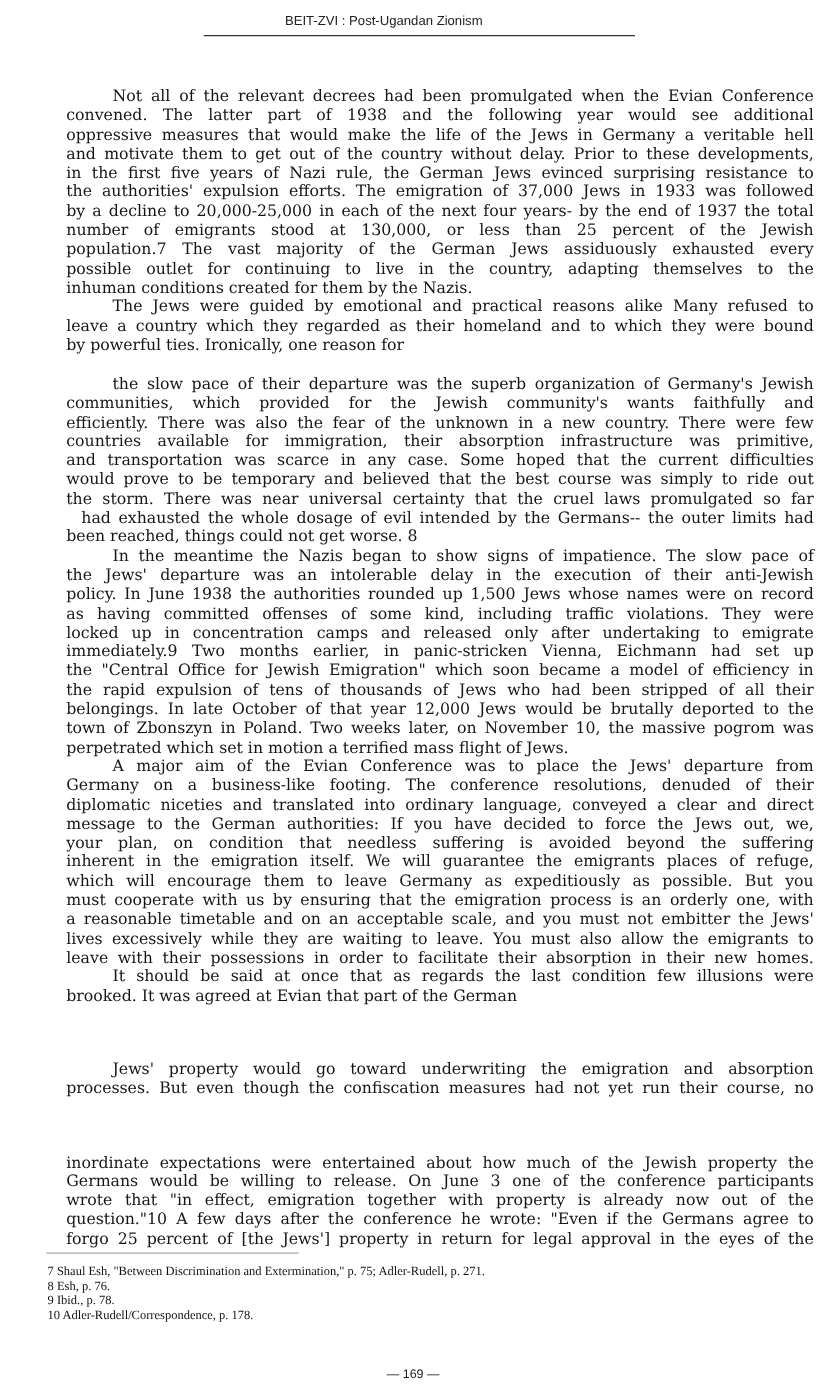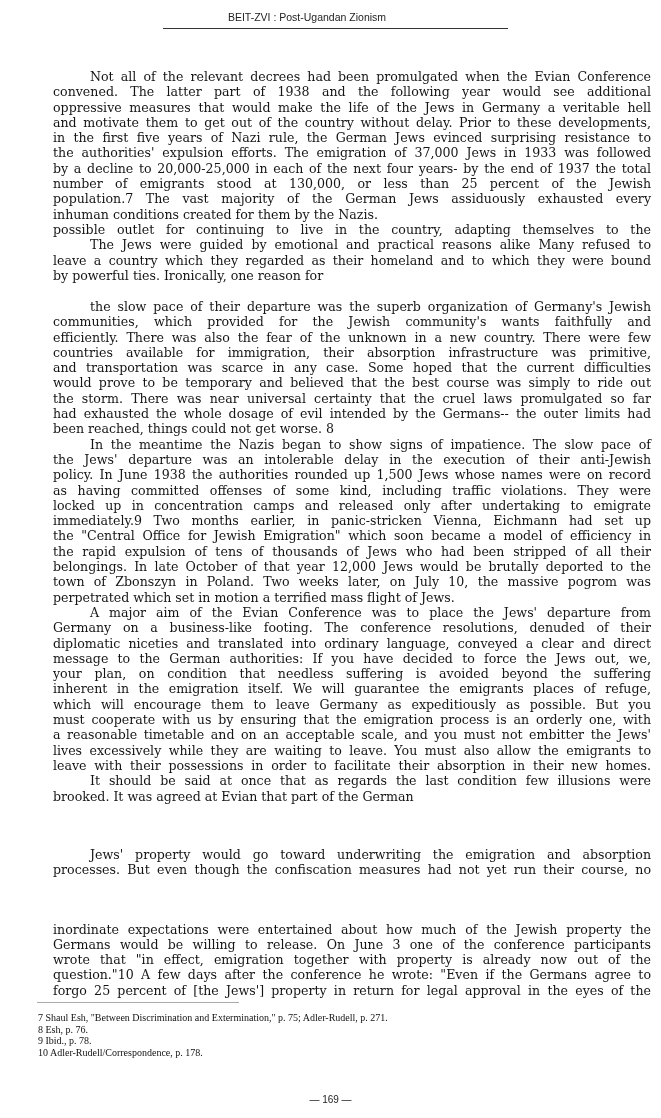--- a/index.html
+++ b/index.html
@@ -49,46 +49,46 @@
 <div class="body-text block1">
     <span class="line indent" style="word-spacing: 0px;">Not all of the relevant decrees had been promulgated when the Evian Conference</span>
     <span class="line" style="word-spacing: 0px;">convened. The latter part of 1938 and the following year would see additional</span>
     <span class="line" style="word-spacing: 0px;">oppressive measures that would make the life of the Jews in Germany a veritable hell</span>
     <span class="line" style="word-spacing: 0px;">and motivate them to get out of the country without delay. Prior to these developments,</span>
     <span class="line" style="word-spacing: 0px;">in the first five years of Nazi rule, the German Jews evinced surprising resistance to</span>
     <span class="line" style="word-spacing: 0px;">the authorities' expulsion efforts. The emigration of 37,000 Jews in 1933 was followed</span>
     <span class="line" style="word-spacing: 0px;">by a decline to 20,000-25,000 in each of the next four years- by the end of 1937 the total</span>
     <span class="line" style="word-spacing: 0px;">number of emigrants stood at 130,000, or less than 25 percent of the Jewish</span>
     <span class="line" style="word-spacing: 0px;">population.7 The vast majority of the German Jews assiduously exhausted every</span>
+    <span class="line" style="word-spacing: 0px;">possible outlet for continuing to live in the country, adapting themselves to the</span>
     <span class="line last">inhuman conditions created for them by the Nazis.</span>
-    <span class="line" style="word-spacing: 0px;">possible outlet for continuing to live in the country, adapting themselves to the</span>
     <span class="line indent" style="word-spacing: 0px;">The Jews were guided by emotional and practical reasons alike Many refused to</span>
     <span class="line" style="word-spacing: 0px;">leave a country which they regarded as their homeland and to which they were bound</span>
     <span class="line last">by powerful ties. Ironically, one reason for</span>
   </div>
 <div class="body-text block2">
     <span class="line indent" style="word-spacing: 0px;">the slow pace of their departure was the superb organization of Germany's Jewish</span>
     <span class="line" style="word-spacing: 0px;">communities, which provided for the Jewish community's wants faithfully and</span>
     <span class="line" style="word-spacing: 0px;">efficiently. There was also the fear of the unknown in a new country. There were few</span>
     <span class="line" style="word-spacing: 0px;">countries available for immigration, their absorption infrastructure was primitive,</span>
     <span class="line" style="word-spacing: 0px;">and transportation was scarce in any case. Some hoped that the current difficulties</span>
     <span class="line" style="word-spacing: 0px;">would prove to be temporary and believed that the best course was simply to ride out</span>
     <span class="line" style="word-spacing: 0px;">the storm. There was near universal certainty that the cruel laws promulgated so far</span>
-    <span class="line" style="word-spacing: 0px;">had exhausted the whole dosage of evil intended by the Germans-- the outer limits had</span>
+    <span class="line" style="word-spacing: 0px; margin-left: 12px;">had exhausted the whole dosage of evil intended by the Germans-- the outer limits had</span>
     <span class="line last">been reached, things could not get worse. 8</span>
     <span class="line indent" style="word-spacing: 0px;">In the meantime the Nazis began to show signs of impatience. The slow pace of</span>
     <span class="line" style="word-spacing: 0px;">the Jews' departure was an intolerable delay in the execution of their anti-Jewish</span>
     <span class="line" style="word-spacing: 0px;">policy. In June 1938 the authorities rounded up 1,500 Jews whose names were on record</span>
     <span class="line" style="word-spacing: 0px;">as having committed offenses of some kind, including traffic violations. They were</span>
     <span class="line" style="word-spacing: 0px;">locked up in concentration camps and released only after undertaking to emigrate</span>
     <span class="line" style="word-spacing: 0px;">immediately.9 Two months earlier, in panic-stricken Vienna, Eichmann had set up</span>
     <span class="line" style="word-spacing: 0px;">the "Central Office for Jewish Emigration" which soon became a model of efficiency in</span>
     <span class="line" style="word-spacing: 0px;">the rapid expulsion of tens of thousands of Jews who had been stripped of all their</span>
     <span class="line" style="word-spacing: 0px;">belongings. In late October of that year 12,000 Jews would be brutally deported to the</span>
-    <span class="line" style="word-spacing: 0px;">town of Zbonszyn in Poland. Two weeks later, on July 10, the massive pogrom was</span>
+    <span class="line" style="word-spacing: 0px;">town of Zbonszyn in Poland. Two weeks later, on November 10, the massive pogrom was</span>
     <span class="line last">perpetrated which set in motion a terrified mass flight of Jews.</span>
     <span class="line indent" style="word-spacing: 0px;">A major aim of the Evian Conference was to place the Jews' departure from</span>
     <span class="line" style="word-spacing: 0px;">Germany on a business-like footing. The conference resolutions, denuded of their</span>
     <span class="line" style="word-spacing: 0px;">diplomatic niceties and translated into ordinary language, conveyed a clear and direct</span>
     <span class="line" style="word-spacing: 0px;">message to the German authorities: If you have decided to force the Jews out, we,</span>
     <span class="line" style="word-spacing: 0px;">your plan, on condition that needless suffering is avoided beyond the suffering</span>
     <span class="line" style="word-spacing: 0px;">inherent in the emigration itself. We will guarantee the emigrants places of refuge,</span>
     <span class="line" style="word-spacing: 0px;">which will encourage them to leave Germany as expeditiously as possible. But you</span>
     <span class="line" style="word-spacing: 0px;">must cooperate with us by ensuring that the emigration process is an orderly one, with</span>
     <span class="line" style="word-spacing: 0px;">a reasonable timetable and on an acceptable scale, and you must not embitter the Jews'</span>

